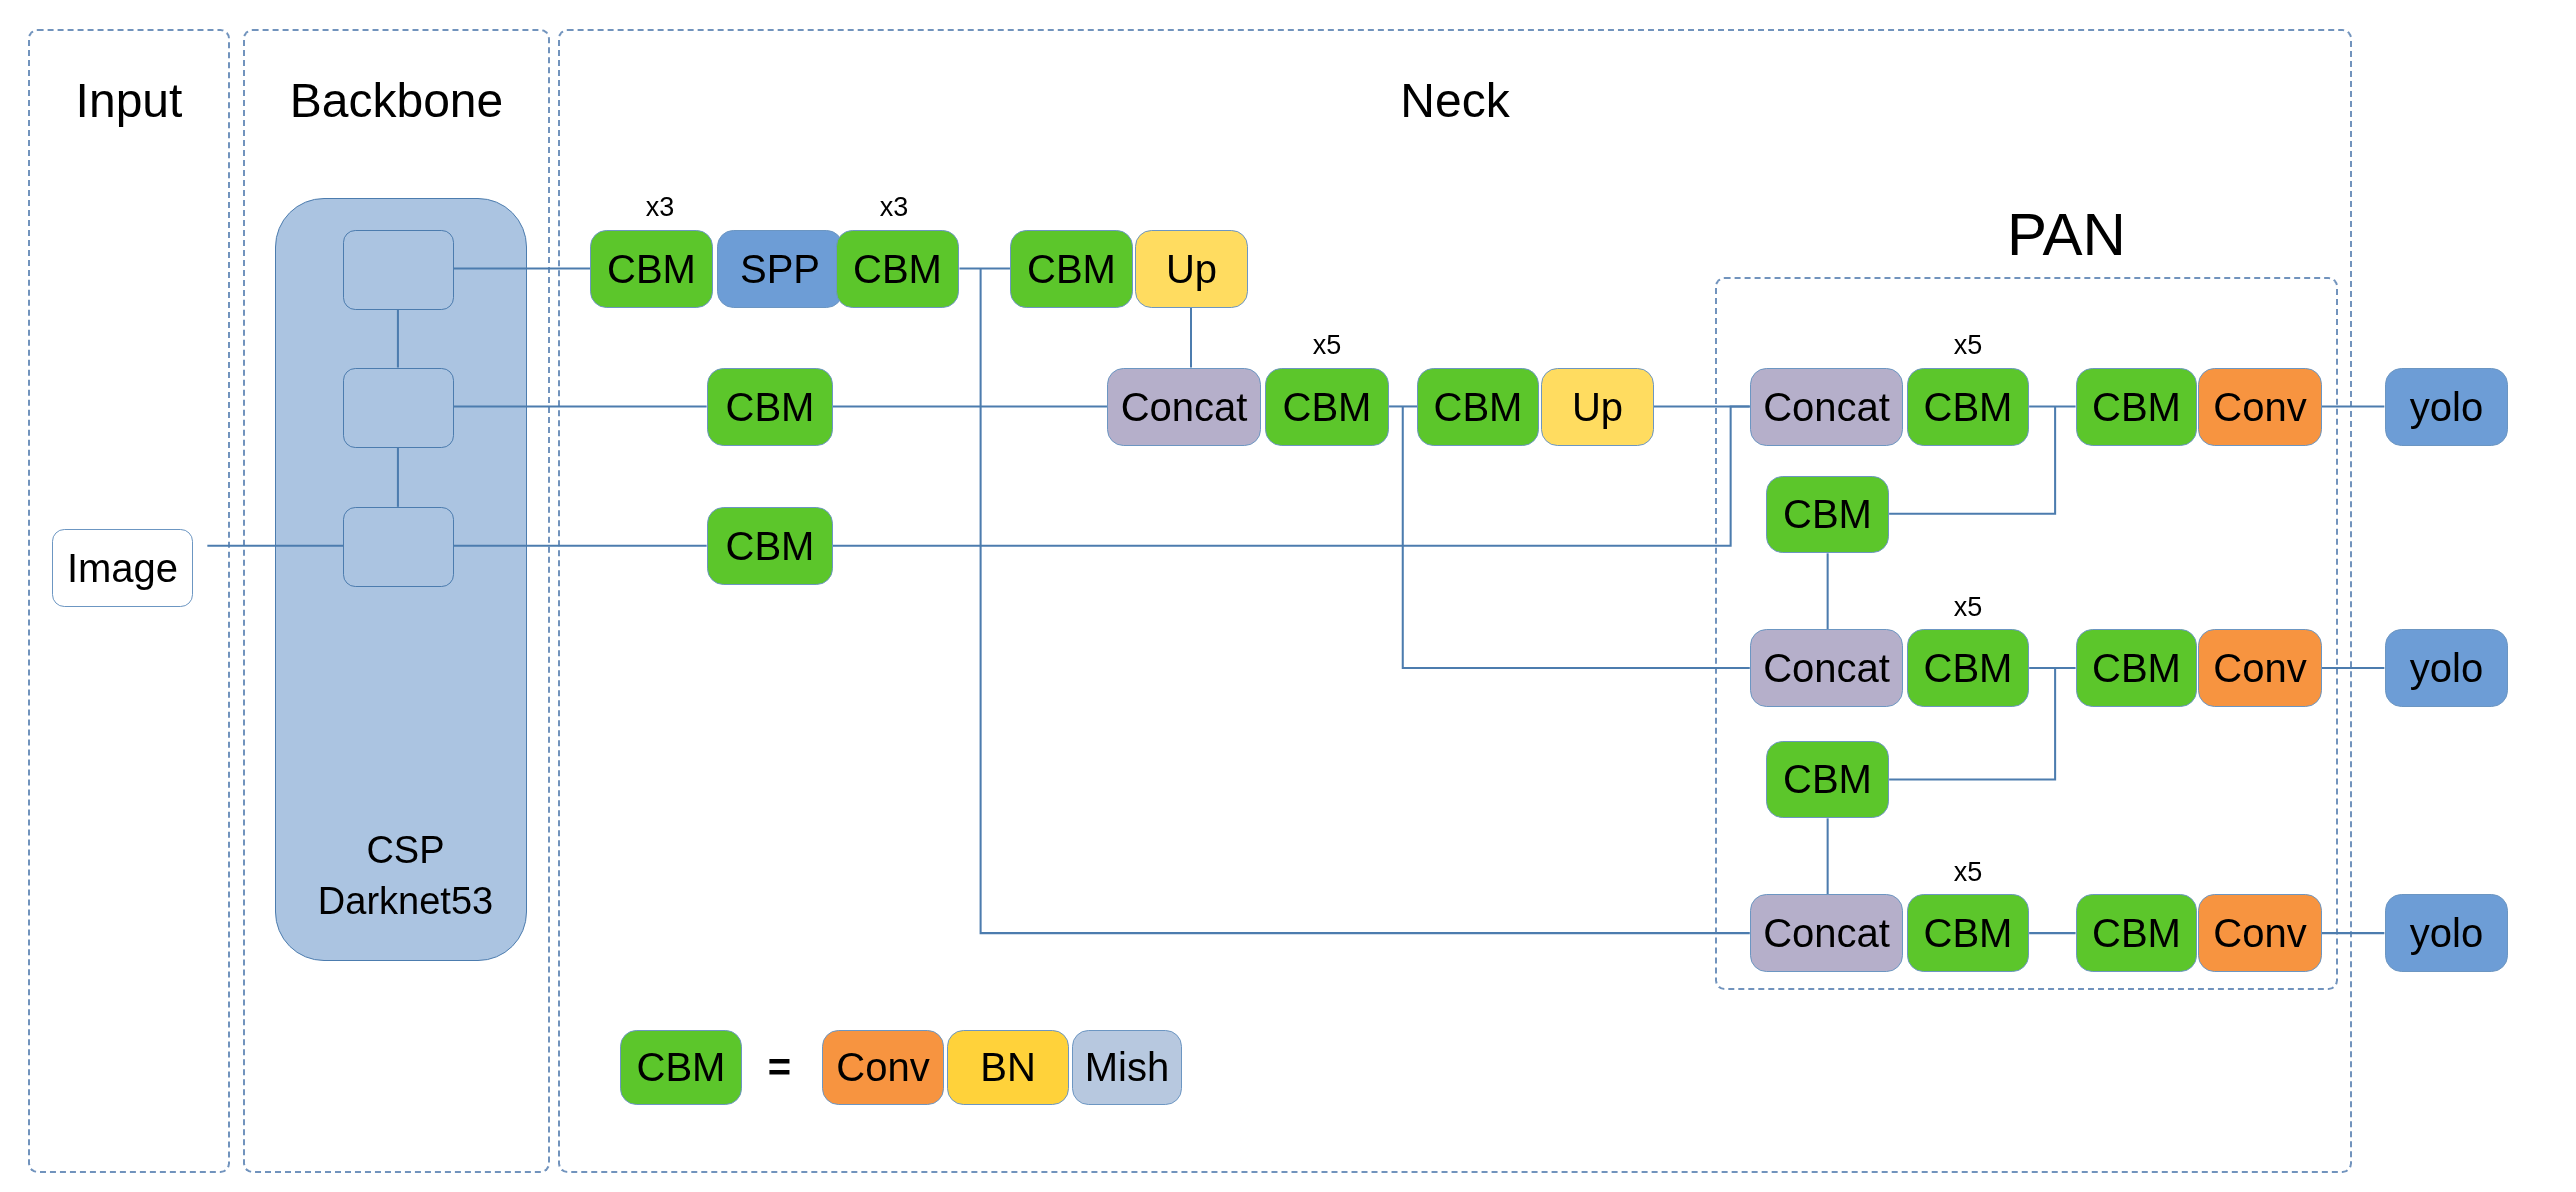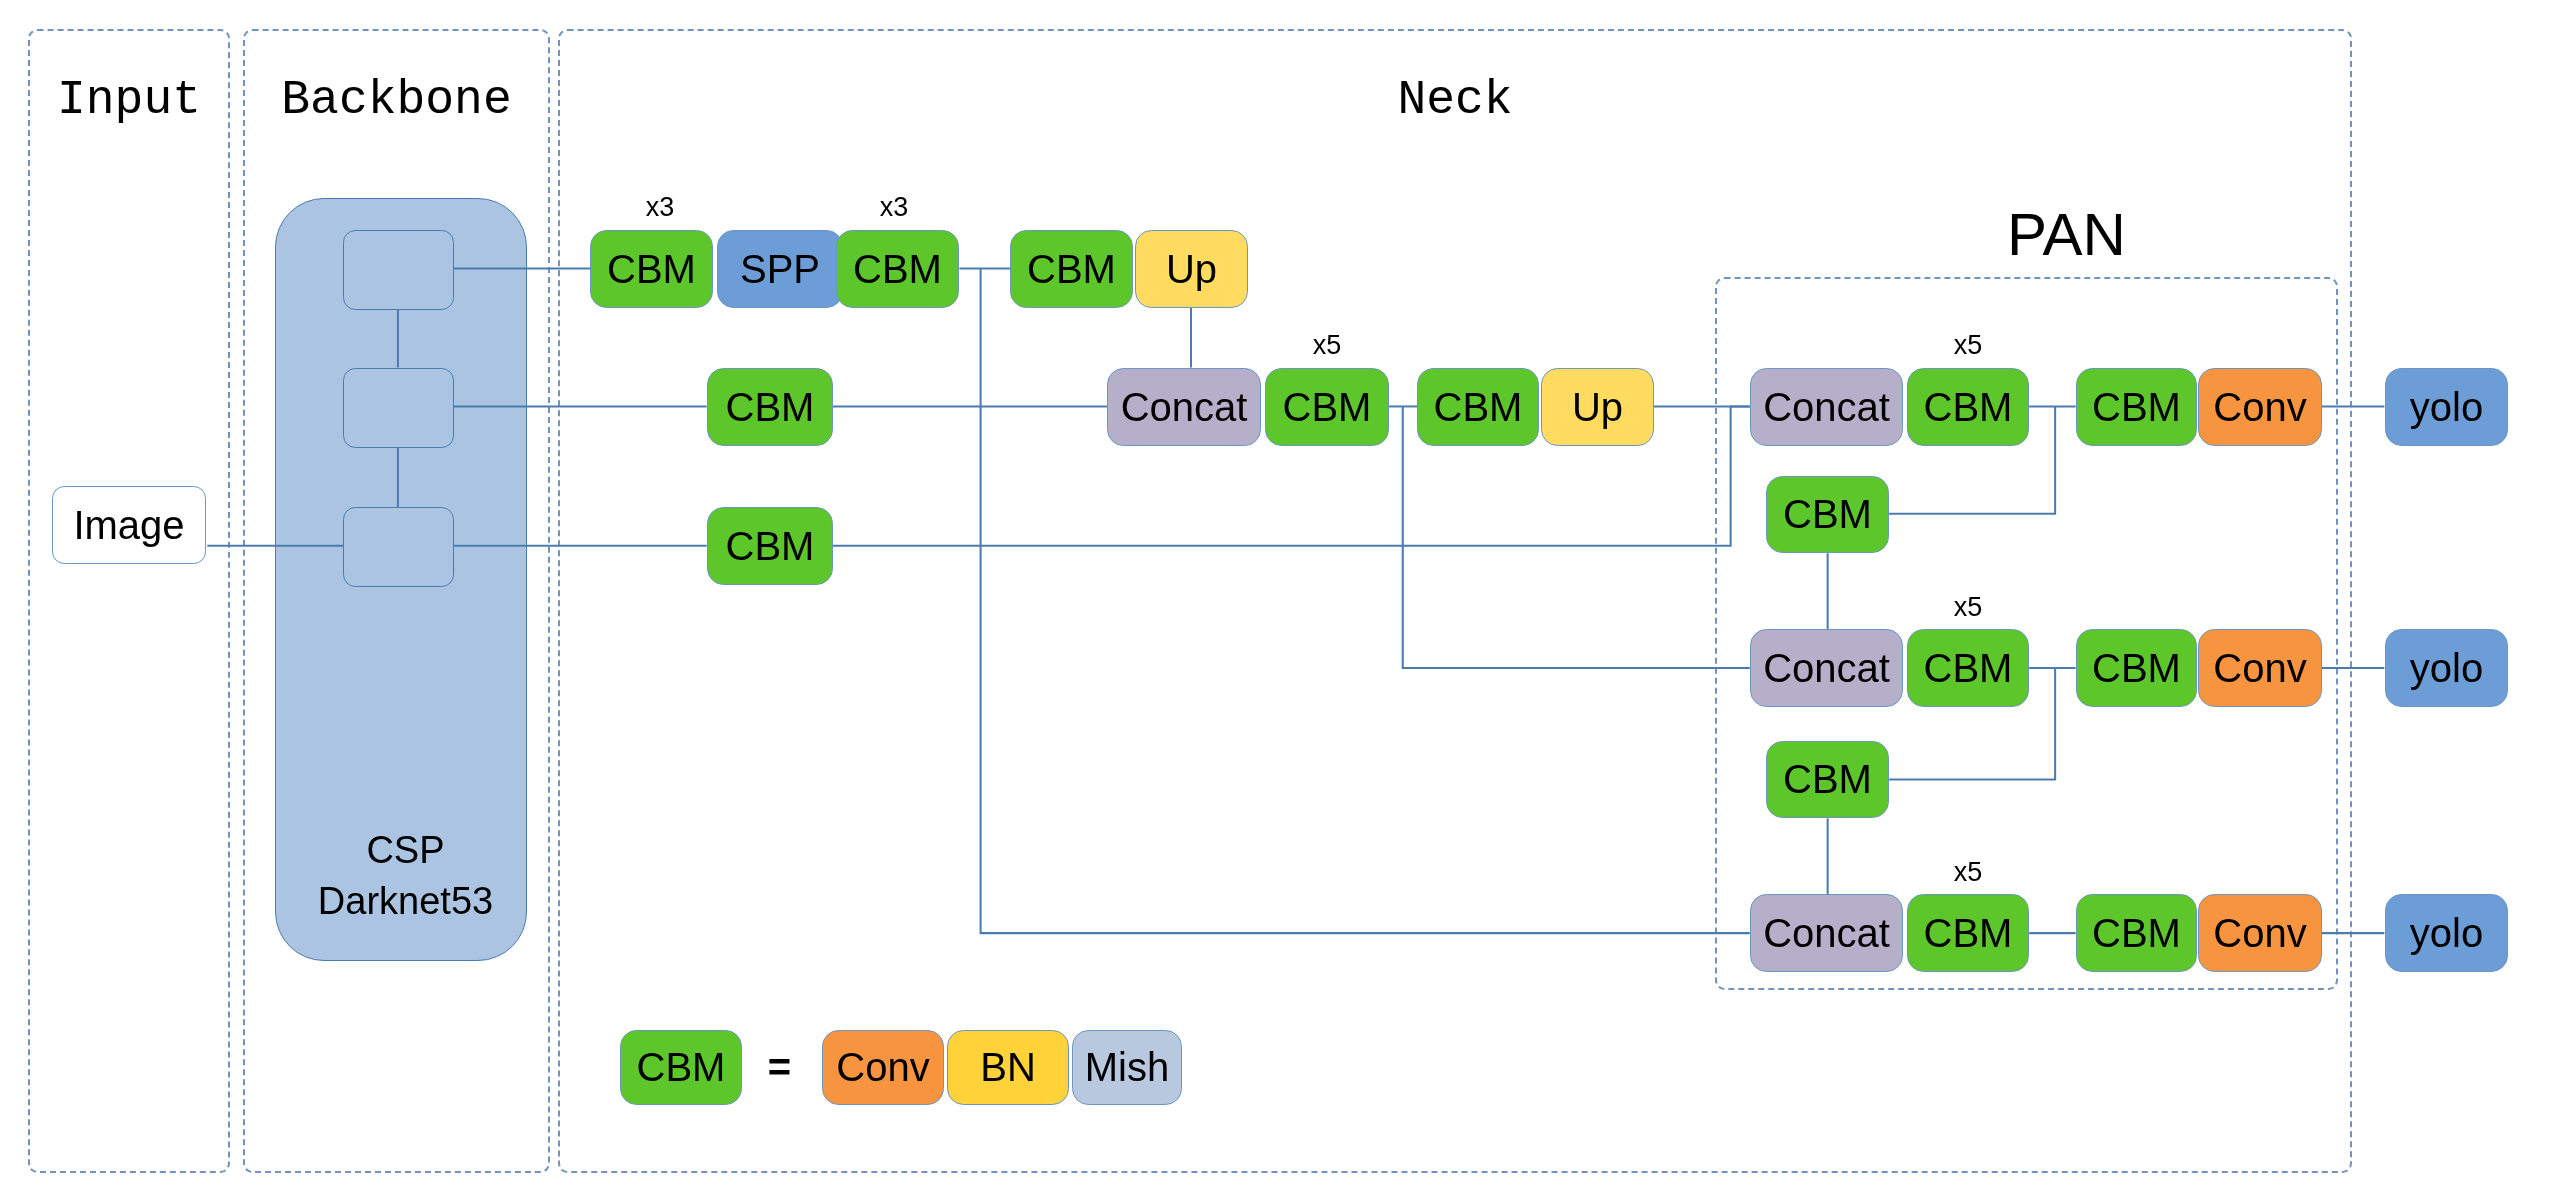--- a/index.html
+++ b/index.html
@@ -6,21 +6,21 @@
   .canvas{
     position:relative;width:2576px;height:1192px;background:#fff;overflow:hidden;
     font-family:"Liberation Sans","DejaVu Sans",sans-serif;color:var(--text,#000);
   }
   .section{
     position:absolute;border:2px dashed var(--dashed-border);border-radius:9.6px;
     background:transparent;
   }
   .sec-label{
     position:absolute;top:42px;left:0;right:0;text-align:center;
-    font-size:48px;color:var(--text);white-space:nowrap;font-family:Liberation Mono, monospace;
+    font-size:48px;color:var(--text);white-space:nowrap;
   }
   .pan-label{
     position:absolute;font-size:60px;text-align:center;width:205px;white-space:nowrap;
   }
   .blob{
     position:absolute;left:275px;top:198px;width:250px;height:761px;
     background:var(--blob-fill);border:1.4px solid var(--wire);border-radius:49px;
   }
   .blob-text{
     position:absolute;left:275px;top:825px;width:261px;text-align:center;
@@ -100,21 +100,21 @@
     <polyline points="2970,1366 3038,1366"></polyline>
     <polyline points="3398,595 3490,595"></polyline>
     <polyline points="3398,978 3490,978"></polyline>
     <polyline points="3398,1366 3490,1366"></polyline>
   </svg>
 
   <div class="sq" style="top:230px"></div>
   <div class="sq" style="top:368px"></div>
   <div class="sq" style="top:507px"></div>
 
-  <div class="node white" style="left:52px;top:486px;width:154px">Image</div>
+  <div class="node white" style="left:52px;top:529px;width:141px">Image</div>
 
   <div class="xlab" style="left:619px;top:192px">x3</div>
   <div class="xlab" style="left:853px;top:192px">x3</div>
   <div class="node green" style="left:590px;top:230px;width:123px">CBM</div>
   <div class="node steel" style="left:717px;top:230px;width:126px">SPP</div>
   <div class="node green" style="left:836px;top:230px;width:123px">CBM</div>
   <div class="node green" style="left:1010px;top:230px;width:123px">CBM</div>
   <div class="node upyellow" style="left:1135px;top:230px;width:113px">Up</div>
 
   <div class="node green" style="left:707px;top:368px;width:126px">CBM</div>

